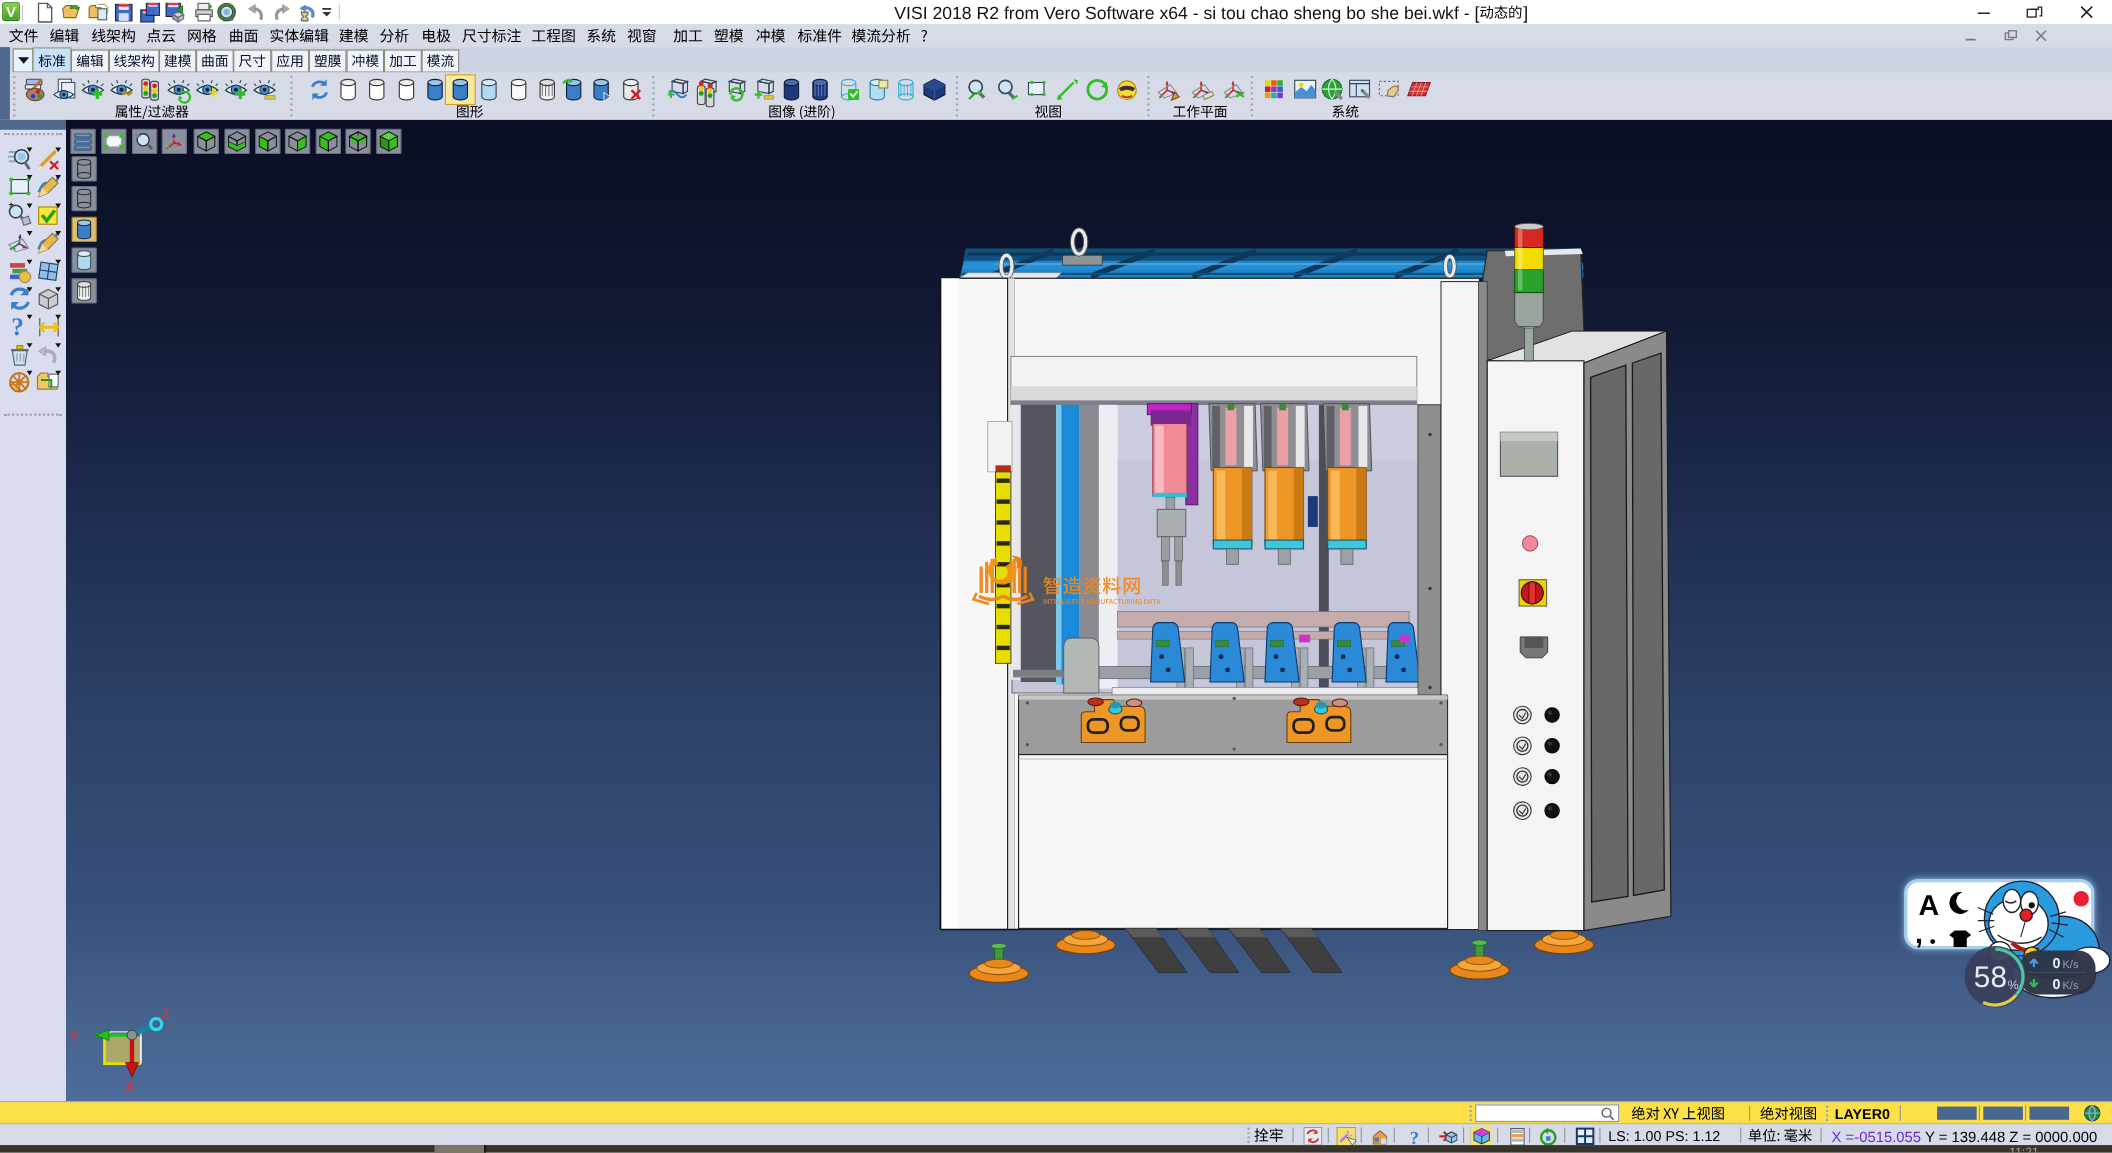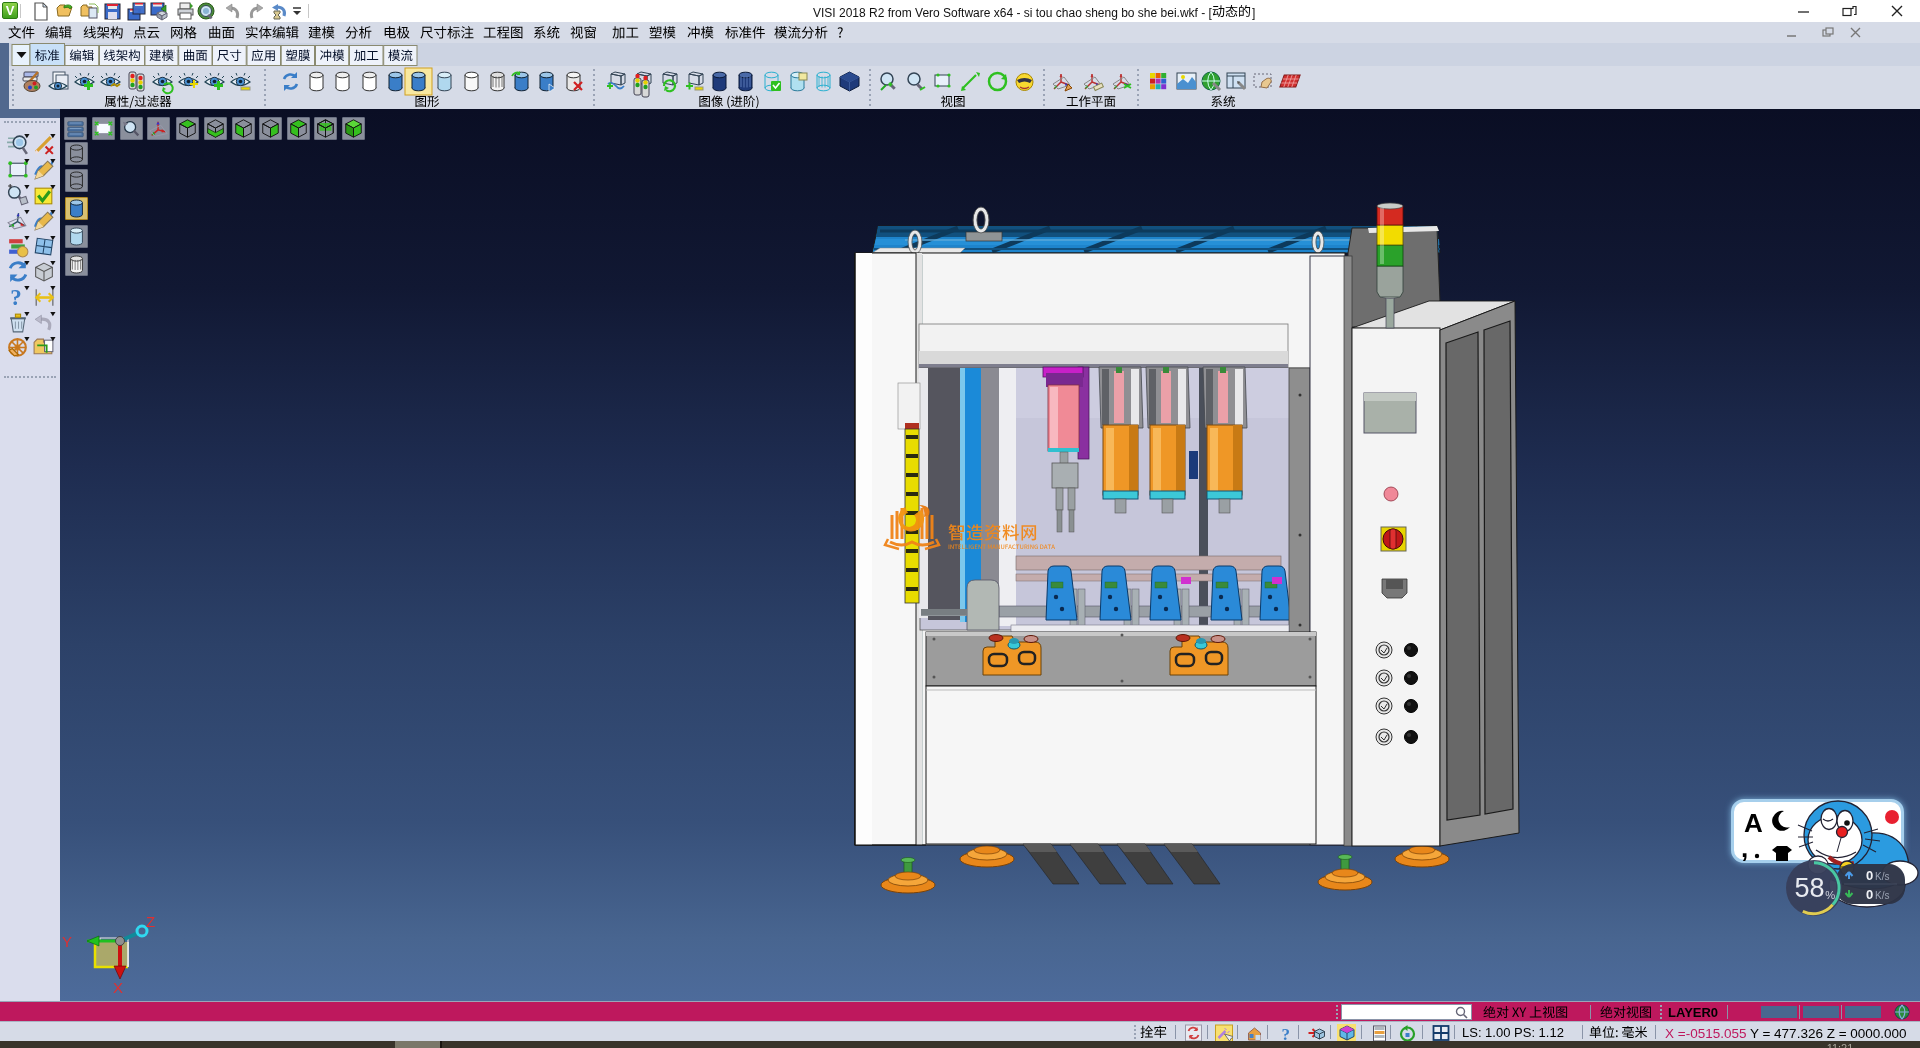--- a/index.html
+++ b/index.html
@@ -4,21 +4,21 @@
 html,body{width:1920px;height:1048px;overflow:hidden;font-family:"Liberation Sans",sans-serif;background:#d6dbe7}
 .abs{position:absolute}
 #page{position:relative;width:1920px;height:1048px}
 #titlebar{position:absolute;left:0;top:0;width:1920px;height:22px;background:#fff}
 #menubar{position:absolute;left:0;top:22px;width:1920px;height:21px;background:#d6dbe7}
 #tabrow{position:absolute;left:0;top:43px;width:1920px;height:23px;background:#ccd3e2}
 #toolbar{position:absolute;left:0;top:66px;width:1920px;height:43px;background:#d6dbe7}
 #main{position:absolute;left:0;top:109px;width:1920px;height:892px}
 #leftpanel{position:absolute;left:0;top:0;width:60px;height:892px;background:#dadded}
 #viewport{position:absolute;left:60px;top:0;width:1860px;height:892px;background:linear-gradient(180deg,#0a0e24 0%,#111833 20%,#1e2c50 40%,#2c4168 60%,#37507a 80%,#486590 93%,#4d6b9b 100%);overflow:hidden}
-#status1{position:absolute;left:0;top:1001px;width:1920px;height:20px;background:#be185d;border-top:1px solid #9aa5b8}
+#status1{position:absolute;left:0;top:1001px;width:1920px;height:20px;background:#fde047;border-top:1px solid #9aa5b8}
 #status2{position:absolute;left:0;top:1021px;width:1920px;height:20px;background:#d6dbe7;border-top:1px solid #aab4c4}
 #taskbar{position:absolute;left:0;top:1041px;width:1920px;height:7px;background:#39342b}
 .tbtn{position:absolute;width:23px;height:23px;background:#8a8f9c;border:1px solid #6a7082;border-radius:1px}
 </style></head><body>
 <div id="page">
     <div id="titlebar">
       <div class="abs" style="left:2px;top:2px;width:16px;height:17px;background:linear-gradient(180deg,#8fd24a,#3fa01e);border:1px solid #2a7a12;border-radius:2px;color:#fff;font-weight:bold;font-size:13px;text-align:center;line-height:16px">V</div>
       <div class="abs" style="left:20px;top:4px;width:1px;height:14px;background:#c8c8c8"></div>
       <svg class="abs" style="left:31px;top:2px" width="19" height="19" viewBox="0 0 19 19">
         <path d="M4 1h8l4 4v13H4z" fill="#fff" stroke="#555" stroke-width="1.2"></path>
@@ -79,21 +79,21 @@
       <svg class="abs" style="left:269px;top:2px" width="19" height="19" viewBox="0 0 19 19">
         <path d="M15 14c2-6-2-9-7-9" fill="none" stroke="#5a8ac8" stroke-width="3"></path>
         <path d="M9 2L3 5.5 9 9z" fill="#5a8ac8"></path>
         <path d="M5 9h6v2l-2 2 2 2v2H5v-2l2-2-2-2z" fill="#d8c890" stroke="#665"></path>
       </svg>
       <svg class="abs" style="left:291px;top:6px" width="12" height="12">
         <path d="M2 2h8" stroke="#333" stroke-width="1.5"></path>
         <path d="M2 5l4 4 4-4z" fill="#333"></path>
       </svg>
       <div class="abs" style="left:308px;top:4px;width:1px;height:14px;background:#c8c8c8"></div>
-      <div class="abs" style="left:813px;top:4px;font-size:12px;color:#111;white-space:nowrap">VISI 2018 R2 from Vero Software x64 - si tou chao sheng bo she bei.wkf - [<svg width="40" height="15" viewBox="0 0 40 15" style="vertical-align:-2px">
+      <div class="abs" style="left:813px;top:4px;font-size:16px;color:#111;white-space:nowrap">VISI 2018 R2 from Vero Software x64 - si tou chao sheng bo she bei.wkf - [<svg width="40" height="15" viewBox="0 0 40 15" style="vertical-align:-2px">
           <path transform="translate(0.0,12.0)" d="M6.6 -7.9H11.8V-7.0H6.6ZM11.3 -7.9H12.3Q12.3 -7.9 12.3 -7.8Q12.3 -7.7 12.3 -7.6Q12.3 -7.5 12.3 -7.4Q12.2 -5.4 12.1 -4.0Q12.1 -2.6 12.0 -1.7Q11.9 -0.9 11.8 -0.4Q11.7 0.1 11.5 0.3Q11.3 0.6 11.1 0.7Q10.9 0.8 10.6 0.9Q10.3 0.9 9.8 0.9Q9.3 0.9 8.8 0.8Q8.7 0.6 8.7 0.4Q8.6 0.1 8.4 -0.1Q9.0 -0.1 9.5 -0.1Q9.9 -0.1 10.1 -0.1Q10.3 -0.0 10.4 -0.1Q10.6 -0.1 10.6 -0.2Q10.8 -0.4 10.9 -0.9Q11.0 -1.3 11.1 -2.2Q11.1 -3.1 11.2 -4.4Q11.3 -5.8 11.3 -7.7ZM8.5 -10.7H9.5Q9.4 -9.3 9.4 -8.0Q9.4 -6.6 9.2 -5.3Q9.1 -4.0 8.8 -2.9Q8.5 -1.7 8.0 -0.7Q7.5 0.3 6.7 1.0Q6.6 0.9 6.5 0.8Q6.4 0.6 6.2 0.5Q6.1 0.4 6.0 0.3Q6.7 -0.4 7.2 -1.3Q7.7 -2.2 7.9 -3.3Q8.2 -4.4 8.3 -5.6Q8.4 -6.9 8.5 -8.1Q8.5 -9.4 8.5 -10.7ZM1.2 -9.9H6.2V-9.0H1.2ZM0.7 -6.8H6.4V-5.9H0.7ZM4.5 -4.5 5.3 -4.7Q5.6 -4.2 5.8 -3.5Q6.1 -2.8 6.3 -2.2Q6.5 -1.6 6.7 -1.1L5.8 -0.8Q5.7 -1.3 5.5 -1.9Q5.3 -2.6 5.0 -3.2Q4.8 -3.9 4.5 -4.5ZM1.2 -0.6 1.1 -1.4 1.6 -1.7 5.8 -2.6Q5.9 -2.4 5.9 -2.2Q5.9 -1.9 6.0 -1.8Q4.8 -1.5 4.0 -1.3Q3.2 -1.2 2.6 -1.0Q2.1 -0.9 1.8 -0.8Q1.6 -0.7 1.4 -0.7Q1.3 -0.6 1.2 -0.6ZM1.2 -0.6Q1.1 -0.7 1.1 -0.8Q1.0 -1.0 1.0 -1.2Q0.9 -1.4 0.8 -1.5Q1.0 -1.5 1.1 -1.8Q1.3 -2.0 1.4 -2.4Q1.5 -2.6 1.7 -3.0Q1.8 -3.4 2.0 -3.9Q2.2 -4.5 2.3 -5.1Q2.5 -5.8 2.6 -6.4L3.6 -6.1Q3.4 -5.2 3.1 -4.3Q2.8 -3.4 2.5 -2.6Q2.2 -1.8 1.8 -1.1V-1.1Q1.8 -1.1 1.7 -1.1Q1.6 -1.0 1.5 -0.9Q1.4 -0.8 1.3 -0.7Q1.2 -0.6 1.2 -0.6Z M13.7 -9.1H25.3V-8.2H13.7ZM19.1 -11.0H20.1Q20.0 -10.0 19.8 -9.1Q19.6 -8.2 19.2 -7.3Q18.9 -6.5 18.2 -5.8Q17.6 -5.0 16.6 -4.5Q15.6 -3.9 14.1 -3.5Q14.1 -3.7 13.9 -3.9Q13.7 -4.2 13.6 -4.3Q15.0 -4.7 15.9 -5.2Q16.8 -5.7 17.4 -6.3Q18.0 -7.0 18.3 -7.7Q18.7 -8.5 18.8 -9.3Q19.0 -10.1 19.1 -11.0ZM20.2 -9.0Q20.8 -7.3 22.1 -6.1Q23.5 -4.9 25.5 -4.5Q25.3 -4.4 25.2 -4.2Q25.1 -4.0 25.0 -3.9Q24.9 -3.7 24.8 -3.6Q23.4 -4.0 22.4 -4.7Q21.3 -5.4 20.5 -6.4Q19.8 -7.4 19.3 -8.8ZM18.0 -5.3 18.8 -5.8Q19.2 -5.6 19.6 -5.4Q20.0 -5.1 20.3 -4.8Q20.7 -4.5 20.9 -4.3L20.1 -3.7Q19.9 -4.0 19.5 -4.2Q19.2 -4.5 18.7 -4.8Q18.3 -5.1 18.0 -5.3ZM16.5 -3.1H17.5V-0.6Q17.5 -0.3 17.7 -0.2Q17.8 -0.1 18.5 -0.1Q18.6 -0.1 18.9 -0.1Q19.1 -0.1 19.5 -0.1Q19.9 -0.1 20.2 -0.1Q20.6 -0.1 20.9 -0.1Q21.2 -0.1 21.4 -0.1Q21.7 -0.1 21.9 -0.2Q22.1 -0.3 22.1 -0.7Q22.2 -1.0 22.3 -1.7Q22.4 -1.6 22.5 -1.5Q22.7 -1.4 22.8 -1.4Q23.0 -1.3 23.1 -1.3Q23.1 -0.5 22.9 -0.0Q22.8 0.4 22.4 0.6Q22.1 0.8 21.5 0.8Q21.3 0.8 21.0 0.8Q20.7 0.8 20.3 0.8Q19.9 0.8 19.5 0.8Q19.1 0.8 18.8 0.8Q18.5 0.8 18.4 0.8Q17.7 0.8 17.2 0.6Q16.8 0.5 16.7 0.2Q16.5 -0.1 16.5 -0.6ZM18.3 -3.4 19.1 -3.9Q19.5 -3.6 19.9 -3.2Q20.3 -2.8 20.6 -2.4Q21.0 -2.0 21.2 -1.7L20.4 -1.2Q20.2 -1.5 19.8 -1.9Q19.5 -2.3 19.1 -2.7Q18.7 -3.1 18.3 -3.4ZM22.7 -3.1 23.6 -3.3Q23.9 -2.8 24.3 -2.2Q24.6 -1.5 24.9 -0.9Q25.1 -0.3 25.2 0.1L24.3 0.5Q24.2 -0.0 23.9 -0.6Q23.7 -1.2 23.4 -1.9Q23.1 -2.5 22.7 -3.1ZM15.0 -3.1 15.9 -2.8Q15.7 -2.3 15.5 -1.7Q15.3 -1.1 15.1 -0.5Q14.9 0.1 14.6 0.5L13.7 0.1Q14.0 -0.4 14.2 -0.9Q14.5 -1.4 14.7 -2.0Q14.9 -2.6 15.0 -3.1Z M27.7 -8.8H31.7V-0.3H27.7V-1.2H30.8V-8.0H27.7ZM27.1 -8.8H28.0V0.7H27.1ZM27.6 -5.2H31.2V-4.4H27.6ZM29.1 -10.9 30.2 -10.8Q30.0 -10.2 29.7 -9.5Q29.5 -8.9 29.3 -8.5L28.5 -8.7Q28.6 -9.0 28.8 -9.4Q28.9 -9.8 29.0 -10.2Q29.1 -10.6 29.1 -10.9ZM33.5 -8.9H37.5V-8.0H33.5ZM37.2 -8.9H38.1Q38.1 -8.9 38.1 -8.8Q38.1 -8.7 38.1 -8.6Q38.1 -8.4 38.1 -8.4Q38.0 -6.1 37.9 -4.6Q37.8 -3.0 37.7 -2.1Q37.6 -1.1 37.5 -0.5Q37.4 0.0 37.2 0.3Q36.9 0.5 36.7 0.6Q36.5 0.8 36.1 0.8Q35.8 0.8 35.3 0.8Q34.7 0.8 34.2 0.8Q34.2 0.6 34.1 0.3Q34.0 0.0 33.9 -0.2Q34.5 -0.1 35.0 -0.1Q35.6 -0.1 35.8 -0.1Q36.0 -0.1 36.1 -0.1Q36.2 -0.2 36.3 -0.3Q36.5 -0.5 36.6 -1.0Q36.8 -1.5 36.8 -2.5Q36.9 -3.5 37.0 -5.0Q37.1 -6.5 37.2 -8.7ZM33.8 -11.0 34.7 -10.8Q34.5 -9.8 34.1 -8.9Q33.8 -7.9 33.4 -7.1Q33.0 -6.3 32.6 -5.7Q32.5 -5.7 32.3 -5.9Q32.2 -6.0 32.0 -6.1Q31.9 -6.2 31.8 -6.2Q32.2 -6.8 32.6 -7.6Q33.0 -8.3 33.3 -9.2Q33.6 -10.1 33.8 -11.0ZM33.2 -5.5 33.9 -5.9Q34.3 -5.5 34.7 -4.9Q35.1 -4.4 35.4 -3.9Q35.8 -3.4 36.0 -3.0L35.2 -2.5Q35.0 -2.9 34.6 -3.4Q34.3 -3.9 33.9 -4.5Q33.5 -5.0 33.2 -5.5Z" fill="#000"></path>
         </svg>]</div>
       <svg class="abs" style="left:1796px;top:5px" width="120" height="13" viewBox="0 0 120 13">
         <path d="M2 7h11" stroke="#222" stroke-width="1.3"></path>
         <path d="M50 3.5h7v-2h3v8h-2" fill="none" stroke="#222" stroke-width="1.2"></path>
         <rect x="47" y="3.5" width="8" height="7" fill="#fff" stroke="#222" stroke-width="1.2"></rect>
         <path d="M96 1l10 10M106 1L96 11" stroke="#222" stroke-width="1.4"></path>
       </svg>
     </div>
     <div id="menubar">
@@ -1099,19 +1099,19 @@
       <div class="abs" style="left:1361px;top:3px;width:1px;height:14px;background:#8a94a8"></div>
       <div class="abs" style="left:1390px;top:3px;width:1px;height:14px;background:#8a94a8"></div>
       <div class="abs" style="left:1422px;top:3px;width:1px;height:14px;background:#8a94a8"></div>
       <div class="abs" style="left:1454px;top:3px;width:1px;height:14px;background:#8a94a8"></div>
       <div class="abs" style="left:1462px;top:3px;font-size:13px;color:#000">LS: 1.00 PS: 1.12</div>
       <div class="abs" style="left:1582px;top:3px;width:1px;height:14px;background:#8a94a8"></div>
       <svg class="abs" style="left:1589px;top:0" width="70" height="20" viewBox="0 0 70 20">
         <path transform="translate(0.0,15.0)" d="M6.0 -8.2H7.0V1.0H6.0ZM2.9 -5.7V-4.3H10.2V-5.7ZM2.9 -7.8V-6.5H10.2V-7.8ZM1.9 -8.7H11.2V-3.5H1.9ZM0.7 -2.2H12.3V-1.3H0.7ZM3.1 -10.5 3.9 -10.9Q4.3 -10.4 4.7 -9.9Q5.1 -9.3 5.3 -8.9L4.4 -8.5Q4.2 -8.9 3.8 -9.5Q3.5 -10.0 3.1 -10.5ZM9.2 -10.9 10.3 -10.5Q9.9 -9.9 9.4 -9.3Q9.0 -8.6 8.6 -8.2L7.8 -8.5Q8.0 -8.8 8.3 -9.2Q8.6 -9.6 8.8 -10.1Q9.1 -10.5 9.2 -10.9Z M17.8 -8.6H24.9V-7.6H17.8ZM18.7 -6.6 19.5 -6.8Q19.7 -6.1 19.9 -5.4Q20.0 -4.6 20.1 -3.9Q20.3 -3.1 20.4 -2.5Q20.5 -1.8 20.5 -1.3L19.5 -1.0Q19.5 -1.6 19.4 -2.2Q19.3 -2.9 19.2 -3.7Q19.1 -4.4 18.9 -5.2Q18.8 -5.9 18.7 -6.6ZM23.1 -6.9 24.1 -6.7Q24.0 -5.9 23.8 -5.0Q23.6 -4.2 23.4 -3.3Q23.2 -2.4 23.0 -1.5Q22.8 -0.7 22.6 -0.1L21.8 -0.3Q22.0 -0.9 22.1 -1.8Q22.3 -2.6 22.5 -3.5Q22.7 -4.4 22.8 -5.3Q23.0 -6.2 23.1 -6.9ZM17.2 -0.4H25.4V0.5H17.2ZM20.4 -10.8 21.3 -11.0Q21.5 -10.5 21.7 -10.0Q21.9 -9.4 22.0 -9.0L21.0 -8.7Q20.9 -9.1 20.8 -9.7Q20.6 -10.3 20.4 -10.8ZM16.7 -10.9 17.6 -10.6Q17.2 -9.5 16.6 -8.4Q16.1 -7.3 15.4 -6.4Q14.8 -5.4 14.0 -4.7Q14.0 -4.8 13.9 -5.0Q13.8 -5.2 13.7 -5.4Q13.6 -5.6 13.5 -5.7Q14.1 -6.3 14.7 -7.2Q15.3 -8.0 15.8 -8.9Q16.4 -9.9 16.7 -10.9ZM15.3 -7.5 16.3 -8.5 16.3 -8.5V1.0H15.3Z M27.8 -5.1Q27.5 -5.1 27.2 -5.3Q26.9 -5.6 26.9 -6.0Q26.9 -6.4 27.2 -6.6Q27.5 -6.9 27.8 -6.9Q28.2 -6.9 28.4 -6.6Q28.7 -6.4 28.7 -6.0Q28.7 -5.6 28.4 -5.3Q28.2 -5.1 27.8 -5.1ZM27.8 0.2Q27.5 0.2 27.2 -0.1Q26.9 -0.3 26.9 -0.7Q26.9 -1.1 27.2 -1.4Q27.5 -1.6 27.8 -1.6Q28.2 -1.6 28.4 -1.4Q28.7 -1.1 28.7 -0.7Q28.7 -0.3 28.4 -0.1Q28.2 0.2 27.8 0.2Z M33.2 -9.9H44.8V-9.1H33.2ZM33.6 -1.1 44.2 -1.8 44.3 -1.1 33.6 -0.4ZM34.2 -2.5 43.5 -3.1 43.5 -2.5 34.2 -1.9ZM42.0 -4.6 42.4 -4.0Q41.7 -3.9 40.9 -3.8Q40.0 -3.6 39.1 -3.5Q38.1 -3.4 37.1 -3.4Q36.2 -3.3 35.3 -3.3Q35.2 -3.4 35.2 -3.6Q35.1 -3.7 35.1 -3.9Q36.0 -3.9 36.9 -4.0Q37.9 -4.1 38.8 -4.1Q39.8 -4.2 40.6 -4.4Q41.4 -4.5 42.0 -4.6ZM38.1 -3.8H39.1V-0.4Q39.1 -0.1 39.3 0.0Q39.5 0.1 40.1 0.1Q40.3 0.1 40.6 0.1Q40.9 0.1 41.3 0.1Q41.7 0.1 42.1 0.1Q42.5 0.1 42.8 0.1Q43.1 0.1 43.3 0.1Q43.6 0.1 43.8 0.1Q44.0 -0.0 44.1 -0.2Q44.1 -0.5 44.2 -0.9Q44.3 -0.8 44.6 -0.8Q44.8 -0.7 45.0 -0.6Q44.9 -0.0 44.8 0.3Q44.6 0.6 44.3 0.7Q44.0 0.9 43.4 0.9Q43.3 0.9 43.0 0.9Q42.6 0.9 42.2 0.9Q41.7 0.9 41.3 0.9Q40.9 0.9 40.5 0.9Q40.2 0.9 40.1 0.9Q39.3 0.9 38.9 0.8Q38.5 0.6 38.3 0.4Q38.1 0.1 38.1 -0.4ZM33.4 -5.5H44.6V-3.4H43.8V-4.8H34.3V-3.3H33.4ZM36.0 -7.8V-6.8H42.1V-7.8ZM35.1 -8.4H43.1V-6.2H35.1ZM38.1 -10.7 39.0 -11.0Q39.2 -10.7 39.5 -10.4Q39.7 -10.0 39.8 -9.7L38.9 -9.3Q38.8 -9.6 38.6 -10.0Q38.3 -10.4 38.1 -10.7Z M46.3 -5.9H57.8V-4.9H46.3ZM51.5 -10.9H52.5V1.0H51.5ZM56.1 -10.3 57.2 -9.9Q56.8 -9.3 56.5 -8.7Q56.1 -8.1 55.7 -7.6Q55.4 -7.0 55.0 -6.6L54.2 -7.0Q54.5 -7.4 54.9 -8.0Q55.2 -8.6 55.6 -9.2Q55.9 -9.8 56.1 -10.3ZM47.0 -9.8 47.9 -10.2Q48.3 -9.7 48.7 -9.2Q49.0 -8.6 49.3 -8.1Q49.6 -7.6 49.8 -7.1L48.8 -6.7Q48.7 -7.1 48.4 -7.7Q48.1 -8.2 47.8 -8.7Q47.4 -9.3 47.0 -9.8ZM51.0 -5.4 51.9 -5.1Q51.4 -4.3 50.8 -3.5Q50.2 -2.7 49.5 -1.9Q48.9 -1.2 48.1 -0.6Q47.4 0.0 46.7 0.4Q46.6 0.3 46.5 0.2Q46.4 0.0 46.2 -0.1Q46.1 -0.3 46.0 -0.4Q46.7 -0.8 47.4 -1.3Q48.1 -1.9 48.8 -2.5Q49.5 -3.2 50.0 -3.9Q50.6 -4.7 51.0 -5.4ZM53.0 -5.5Q53.4 -4.8 54.0 -4.0Q54.5 -3.3 55.2 -2.6Q55.9 -2.0 56.7 -1.4Q57.4 -0.9 58.1 -0.5Q58.0 -0.4 57.8 -0.3Q57.7 -0.1 57.6 0.0Q57.5 0.2 57.4 0.3Q56.6 -0.1 55.9 -0.7Q55.2 -1.3 54.5 -2.0Q53.8 -2.8 53.2 -3.5Q52.6 -4.3 52.1 -5.1Z" fill="#000"></path>
       </svg>
       <div class="abs" style="left:1655px;top:3px;width:1px;height:14px;background:#8a94a8"></div>
-      <div class="abs" style="left:1665px;top:4px;font-size:13.5px;white-space:nowrap"><span style="color:#be185d">X =-0515.055</span><span style="color:#000"> Y = 477.326 Z = 0000.000</span></div>
+      <div class="abs" style="left:1665px;top:4px;font-size:13.5px;white-space:nowrap"><span style="color:#6d28d9">X =-0515.055</span><span style="color:#000"> Y = 139.448 Z = 0000.000</span></div>
     </div>
     <div id="taskbar">
       <div class="abs" style="left:395px;top:0;width:45px;height:7px;background:#7b786a"></div>
       <div class="abs" style="left:440px;top:0;width:2px;height:7px;background:#1a1612"></div>
       <div class="abs" style="left:1812px;top:0;width:56px;height:7px;color:#a8a49a;font-size:11px;line-height:15px;text-align:center;overflow:hidden">11:21</div>
     </div>
   </div>
 </body></html>

